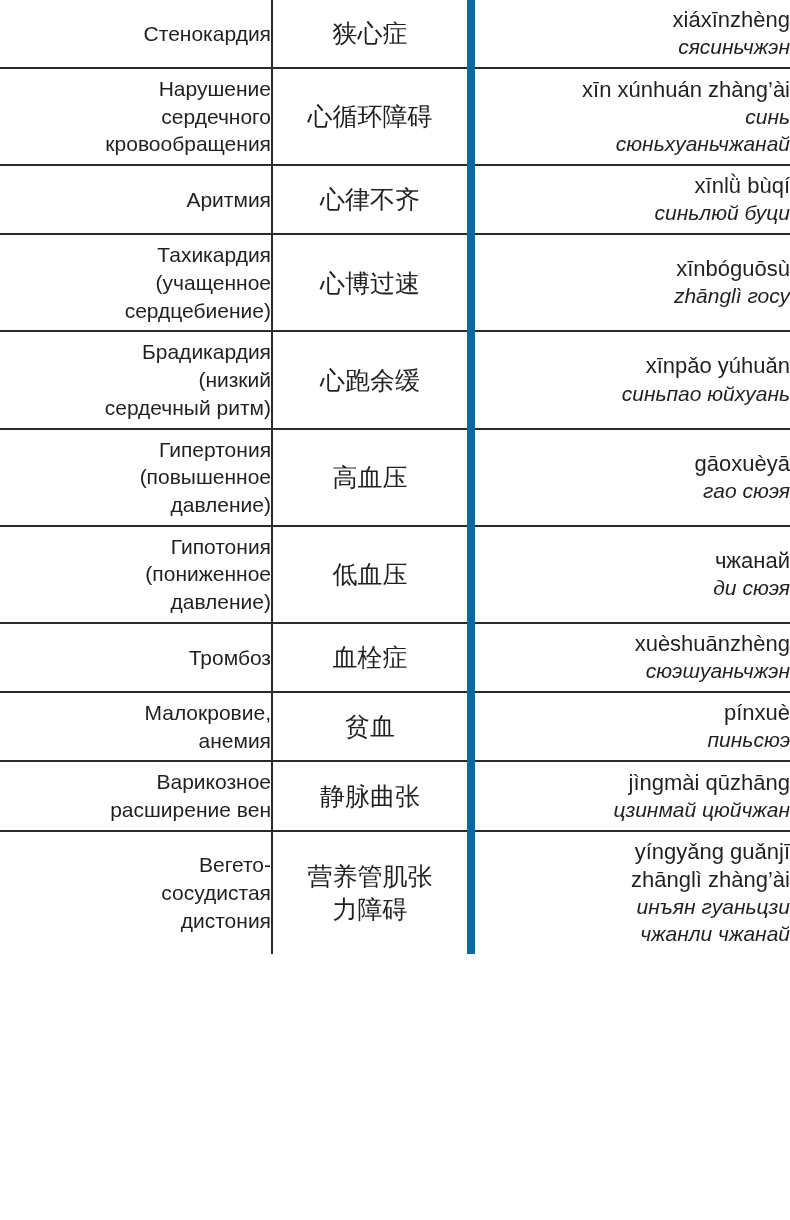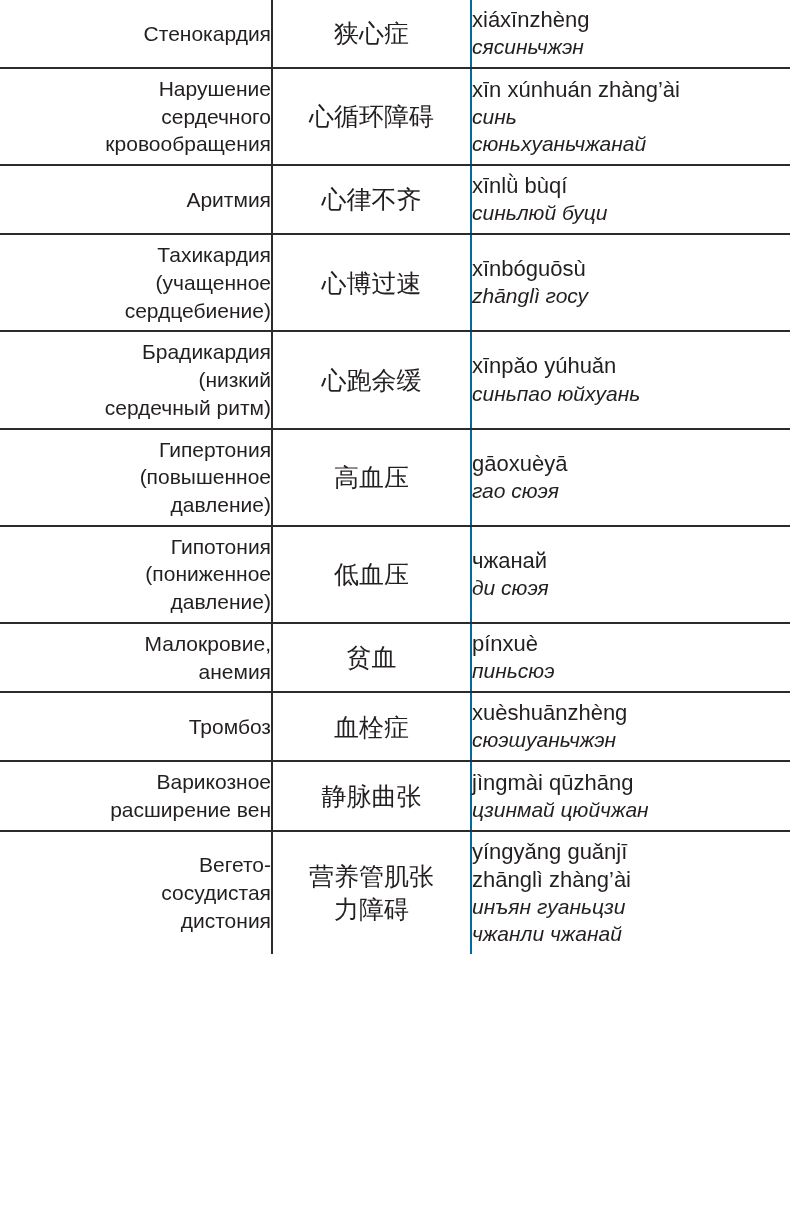--- a/index.html
+++ b/index.html
@@ -33,31 +33,31 @@
   }
   td.ru {
     border-right: 2px solid #2b2b2b;
     padding-left: 13px;
     padding-right: 8px;
     font-size: 21px;
     line-height: 1.32;
     text-align: right;
   }
   td.hz {
-    border-right: 2px solid #0369a1;
+    border-right: 8px solid #0369a1;
     text-align: center;
     font-size: 25px;
     line-height: 1.3;
     padding-left: 6px;
     padding-right: 6px;
   }
   td.pin {
     padding-left: 14px;
     padding-right: 8px;
-    text-align: left;
+    text-align: right;
   }
   .pin-top {
     font-size: 22px;
     line-height: 1.28;
     white-space: pre-line;
   }
   .pin-bot {
     font-size: 21px;
     line-height: 1.28;
     font-style: italic;
@@ -137,34 +137,34 @@
       <td class="ru"><span class="ru-text">Гипотония
 (пониженное
 давление)</span></td>
       <td class="hz"><span class="hz-text">低血压</span></td>
       <td class="pin">
         <div class="pin-top">чжанай</div>
         <div class="pin-bot">ди сюэя</div>
       </td>
     </tr>
     <tr>
+      <td class="ru"><span class="ru-text">Тромбоз</span></td>
+      <td class="hz"><span class="hz-text">血栓症</span></td>
+      <td class="pin">
+        <div class="pin-top">xuèshuānzhèng</div>
+        <div class="pin-bot">сюэшуаньчжэн</div>
+      </td>
+    </tr>
+    <tr>
       <td class="ru"><span class="ru-text">Малокровие,
 анемия</span></td>
       <td class="hz"><span class="hz-text">贫血</span></td>
       <td class="pin">
         <div class="pin-top">pínxuè</div>
         <div class="pin-bot">пиньсюэ</div>
-      </td>
-    </tr>
-    <tr>
-      <td class="ru"><span class="ru-text">Тромбоз</span></td>
-      <td class="hz"><span class="hz-text">血栓症</span></td>
-      <td class="pin">
-        <div class="pin-top">xuèshuānzhèng</div>
-        <div class="pin-bot">сюэшуаньчжэн</div>
       </td>
     </tr>
     <tr>
       <td class="ru"><span class="ru-text">Варикозное
 расширение вен</span></td>
       <td class="hz"><span class="hz-text">静脉曲张</span></td>
       <td class="pin">
         <div class="pin-top">jìngmài qūzhāng</div>
         <div class="pin-bot">цзинмай цюйчжан</div>
       </td>

